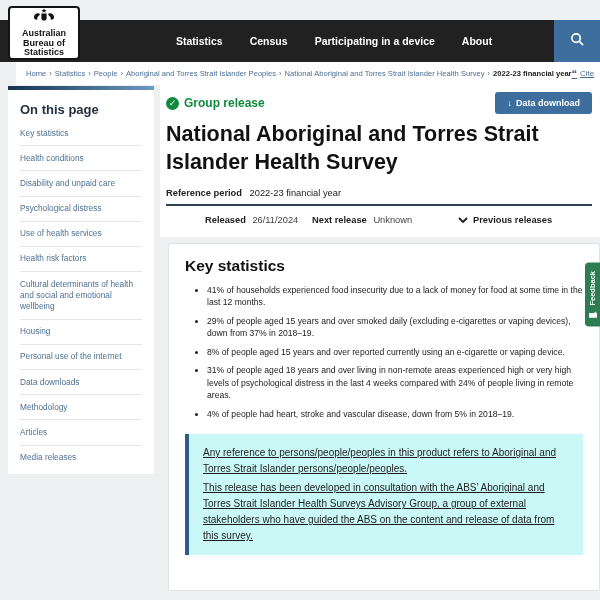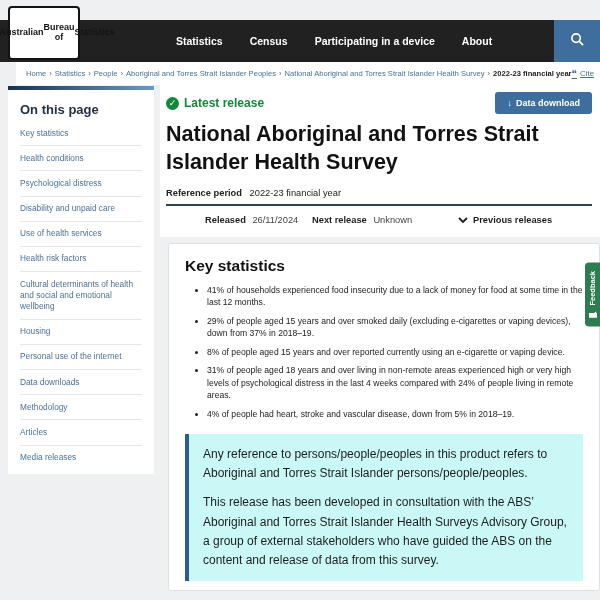--- a/index.html
+++ b/index.html
@@ -4,21 +4,21 @@
 <style>
   * { margin:0; padding:0; box-sizing:border-box; }
   html,body { width:600px; height:600px; overflow:hidden; background:#eef0f1;
               font-family:"Liberation Sans", sans-serif; }
   body { position:relative; }
 
   
   .header-bar { position:absolute; top:20px; left:0; width:600px; height:42px; background:#212121; }
   .logo-box { position:absolute; top:6px; left:8px; width:72px; height:54px; background:#fff;
               border:2px solid #141414; border-radius:4px; z-index:5;
-              display:flex; flex-direction:row; align-items:center; justify-content:center; }
+              display:flex; flex-direction:column; align-items:center; justify-content:center; }
   .logo-box .crest { margin-bottom:1px; }
   .logo-text { font-size:9px; font-weight:bold; color:#141414; line-height:1.08; text-align:center; }
   .nav { position:absolute; top:20px; left:176px; height:42px; display:flex; align-items:center; gap:27px; }
   .nav-item { color:#fff; font-size:10.5px; font-weight:600; cursor:pointer; white-space:nowrap; }
   .search-btn { position:absolute; top:20px; right:0; width:46px; height:42px; background:#3d6e9e;
                 display:flex; align-items:center; justify-content:center; cursor:pointer; }
 
   
   .breadcrumb-row { position:absolute; top:62px; left:16px; width:600px; height:23px; background:#fff;
                     display:flex; align-items:center; padding:0 10px; font-size:7.6px; color:#4a6f94; }
@@ -61,22 +61,22 @@
   .released-row .lbl { font-weight:bold; margin-right:4px; }
   .released-row .val { color:#444; } .val-unknown { color:#666; }
   .prev-rel { display:flex; align-items:center; gap:5px; font-weight:bold; cursor:pointer; color:#1e1e1e; }
 
   .content-card { margin-top:6px; margin-left:8px; background:#fff; border:1px solid #e0e1e2;
                   border-radius:3px; padding:13px 16px 0 16px; height:348px; overflow:hidden; }
   .card-h2 { font-size:15.5px; font-weight:bold; color:#121212; }
   .key-list { margin:9px 0 0 0; padding-left:22px; }
   .key-list li { font-size:8.6px; color:#222; line-height:1.45; margin-bottom:6px; max-width:390px; }
   .info-box { background:#c9f8f7; border-left:4px solid #2c5d88; padding:11px 14px; margin-top:14px; }
-  .info-box p { font-size:12px; color:#1d1d1d; line-height:1.6; max-width:380px; }
-  .info-box p + p { margin-top:10px; }
+  .info-box p { font-size:10px; color:#1d1d1d; line-height:1.6; max-width:380px;text-decoration:underline; }
+  .info-box p + p { margin-top:3px; }
 
   
   .feedback-tab { position:absolute; right:0; top:263px; z-index:9; background:#2e7d52;
                   color:#fff; writing-mode:vertical-rl; transform:rotate(180deg);
                   border-radius:0 4px 4px 0; padding:8px 3px; font-size:7.5px; font-weight:bold;
                   display:flex; align-items:center; gap:5px; cursor:pointer; }
 </style>
 </head>
 <body>
 
@@ -139,39 +139,39 @@
       </span>
 
     </span>
   </span>
 </div>
 
 <aside class="sidebar">
   <div class="sidebar-title">On this page</div>
   <div class="sidebar-item">Key statistics</div>
   <div class="sidebar-item">Health conditions</div>
+  <div class="sidebar-item">Disability and unpaid care</div>
   <div class="sidebar-item">Psychological distress</div>
-  <div class="sidebar-item">Disability and unpaid care</div>
   <div class="sidebar-item">Use of health services</div>
   <div class="sidebar-item">Health risk factors</div>
   <div class="sidebar-item">Cultural determinants of health and social and emotional wellbeing</div>
   <div class="sidebar-item">Housing</div>
   <div class="sidebar-item">Personal use of the internet</div>
   <div class="sidebar-item">Data downloads</div>
   <div class="sidebar-item">Methodology</div>
   <div class="sidebar-item">Articles</div>
   <div class="sidebar-item">Media releases</div>
 </aside>
 
 <main class="main">
   <section class="main-top">
     <div class="row1">
       <div class="latest">
         <span class="check-circle">✓</span>
-        <span class="latest-label">Latest release</span>
+        <span class="latest-label">Group release</span>
       </div>
       <button class="dl-btn">
         <span>↓</span>
         <span>Data download</span>
       </button>
     </div>
     <h1 class="page-title">National Aboriginal and Torres Strait Islander Health Survey</h1>
     <div class="ref-row">
       <span class="lbl">Reference period</span>
       <span class="val">2022-23 financial year</span>

